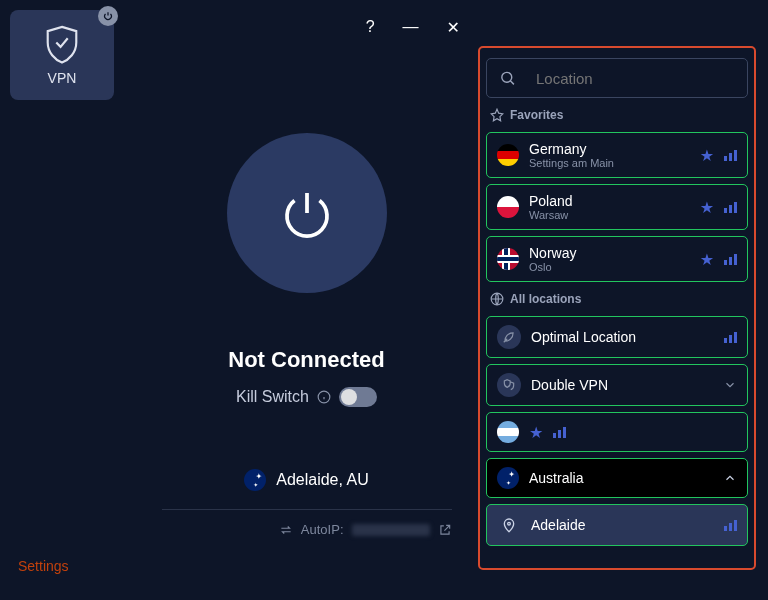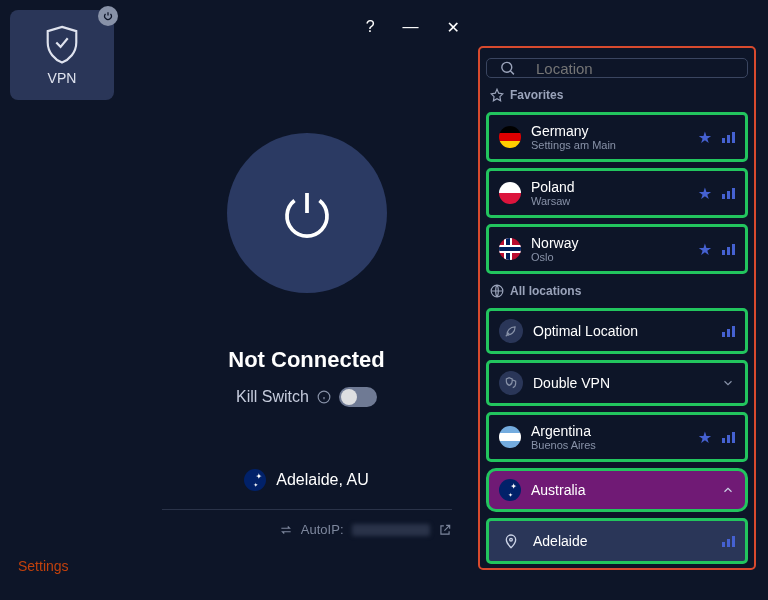--- a/index.html
+++ b/index.html
@@ -23,22 +23,22 @@
 .bottom-row { width: 290px; border-top: 1px solid #2a3349; margin-top: 18px; padding-top: 12px; display: flex; justify-content: flex-end; color: #7d879d; font-size: 13px; }
 .bottom-row .left { display: flex; align-items: center; gap: 8px; }
 .bottom-row .right { display: flex; align-items: center; gap: 8px; }
 .ip-blur { display: inline-block; width: 78px; height: 12px; background: #2a3349; filter: blur(2px); border-radius: 2px; }
 .flag { width: 22px; height: 22px; border-radius: 50%; display: inline-block; }
 
 .right-panel { width: 278px; margin: 46px 12px 30px 0; border: 2px solid #d84a2e; border-radius: 5px; padding: 10px 6px 8px 6px; display: flex; flex-direction: column; gap: 6px; overflow: hidden; }
 .search-box { border: 1px solid #3a4560; border-radius: 5px; height: 40px; display: flex; align-items: center; gap: 10px; padding: 0 12px; }
 .search-box input { background: transparent; border: none; color: #9aa3ba; font-size: 15px; outline: none; flex: 1; margin-left: 10px; }
 .section-header { display: flex; align-items: center; gap: 6px; color: #9aa3ba; font-size: 12px; font-weight: 600; padding: 4px 4px; }
-.loc-item { border: 3px solid #22c55e; border-radius: 5px; padding: 8px 10px; display: flex; align-items: center; gap: 10px; cursor: pointer; }
-.loc-item.selected { background: #701a75; border-radius: 10px; }
+.loc-item { border: 1px solid #22c55e; border-radius: 5px; padding: 8px 10px; display: flex; align-items: center; gap: 10px; cursor: pointer; }
+.loc-item.selected { background: #000000; }
 .loc-item.sub { background: #2a3658; padding-left: 10px; }
 .loc-text { flex: 1; display: flex; flex-direction: column; }
 .loc-name { font-size: 14px; color: #fff; }
 .loc-sub { font-size: 11px; color: #8892a8; }
 .loc-icons { display: flex; align-items: center; gap: 10px; }
 .star-icon { color: #4561d1; }
 .signal { display: flex; align-items: flex-end; gap: 2px; }
 .signal span { width: 3px; background: #4561d1; display: block; }
 .signal span:nth-child(1){height:5px}.signal span:nth-child(2){height:8px}.signal span:nth-child(3){height:11px}
 .icon-circle { width: 24px; height: 24px; border-radius: 50%; background: #2a3658; display: flex; align-items: center; justify-content: center; font-size: 12px; color: #8892a8; }
@@ -221,24 +221,20 @@
         </div>
       <div class="loc-icons">
         <svg width="14" height="14" viewBox="0 0 24 24" fill="none" stroke="#8892a8" stroke-width="2">
             <path d="M6 9l6 6 6-6"></path>
           </svg>
       </div>
     </div>
 
     <div class="loc-item">
       <span class="flag flag-ar"></span>
-      <div class="loc-text">
-        <span class="loc-name">Argentina</span>
-        <span class="loc-sub">Buenos Aires</span>
-      </div>
       <div class="loc-icons">
         <span class="star-icon">★</span>
         <span class="signal">
             <span></span>
             <span></span>
             <span></span>
           </span>
       </div>
     </div>
 

